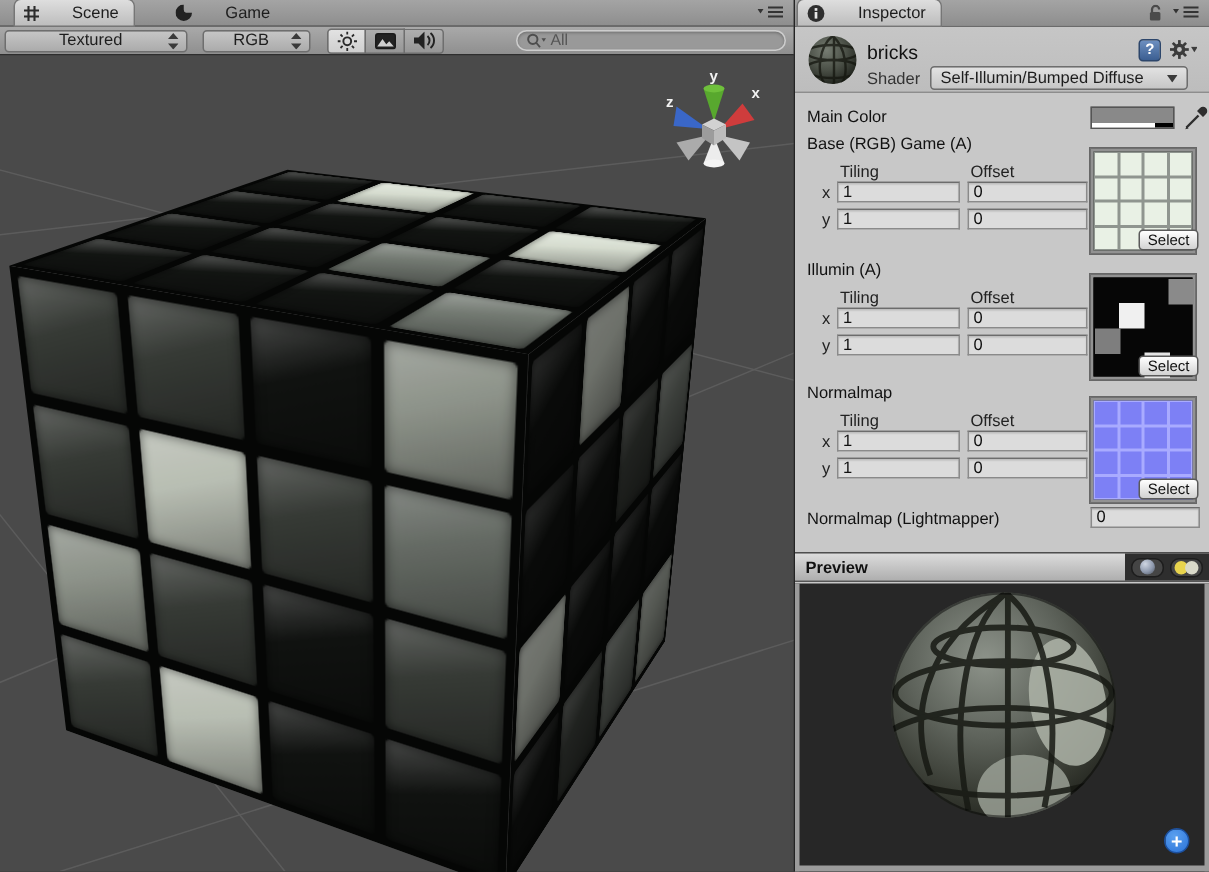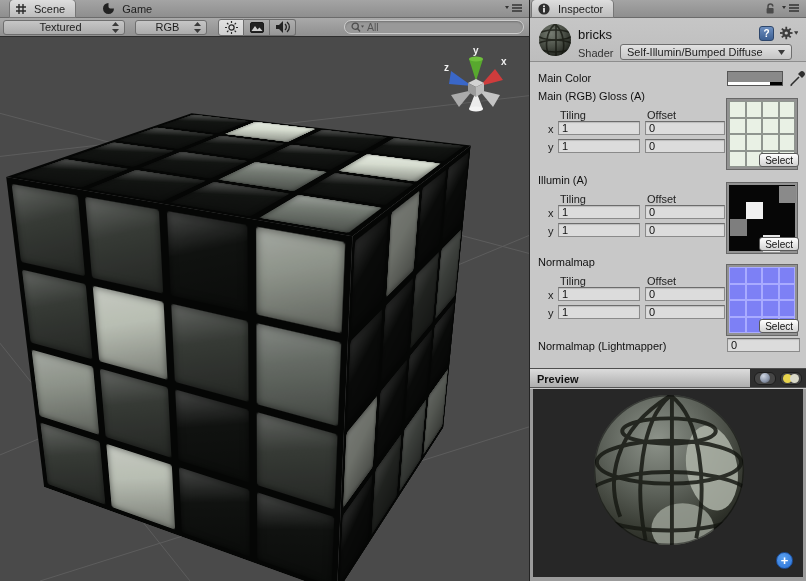--- a/index.html
+++ b/index.html
@@ -4,21 +4,21 @@
 <style>
   * { margin:0; padding:0; box-sizing:border-box; }
   html,body { width:806px; height:581px; overflow:hidden; background:#3c3c3c;
               font-family:"Liberation Sans", sans-serif; }
   .root { position:relative; width:806px; height:581px; background:#4a4a4a; }
 
   
   .tabbar { position:absolute; left:0; right:0; top:0; height:18px;
             background:linear-gradient(#a4a4a4,#8e8e8e);
             border-bottom:1px solid #6b6b6b; display:flex; align-items:flex-end; }
-  .tab { height:17px; display:flex; align-items:center; gap:8px; padding:0 10px 0 6px;
+  .tab { height:17px; display:flex; align-items:center; gap:22px; padding:0 10px 0 6px;
          font-size:11px; color:#1d1d1d; border-radius:4px 4px 0 0; }
   .tab.active { background:linear-gradient(#dedede,#bdbdbd);
                 box-shadow:0 0 0 1px #767676; }
   .panelmenu { margin-left:auto; display:flex; align-items:center; gap:2px;
                padding:0 6px; height:100%; }
 
   
   .scene-panel { position:absolute; left:0; top:0; width:530px; height:581px;
                  background:#4a4a4a; border-right:1px solid #242424; }
   .scene-toolbar { position:absolute; left:0; right:0; top:18px; height:19px;
@@ -409,21 +409,21 @@
       <div class="mc-swatch">
         <div class="mc-alpha"></div>
       </div>
       <svg class="picker" viewBox="0 0 18 18">
         <path d="M2 16 L10 8" stroke="#2e2e2e" stroke-width="1.6"></path>
         <path d="M9 5 L13 9 L15 7 A2.6 2.6 0 0 0 11 3 Z" fill="#2e2e2e"></path>
         <path d="M1.2 17.2 L3.4 16.6 L2 15.2 Z" fill="#2e2e2e"></path>
       </svg>
 
       <div class="section" style="top:28px">
-        <div class="sec-label">Main (RGB) Gloss (A)</div>
+        <div class="sec-label">Base (RGB) Game (A)</div>
         <div class="colhead th">Tiling</div>
         <div class="colhead oh">Offset</div>
         <div class="rowlab xr">x</div>
         <div class="rowlab yr">y</div>
         <input class="fld ta r1" value="1" style="">
         <input class="fld ob r1" value="0" style="">
         <input class="fld ta r2" value="1" style="">
         <input class="fld ob r2" value="0" style="">
         <div class="thumb">
           <div class="thumbgrid" style="background: rgb(143, 149, 143);">

